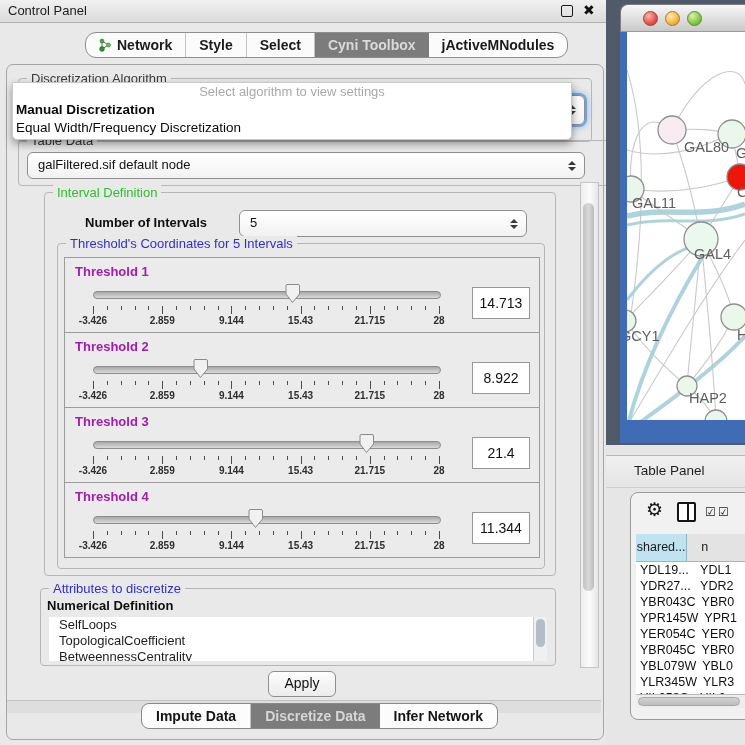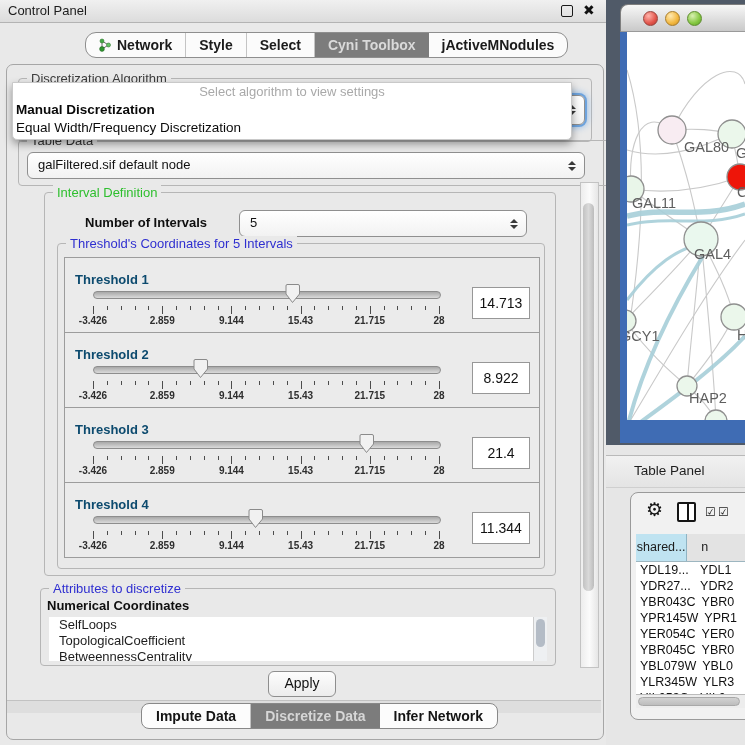--- a/index.html
+++ b/index.html
@@ -28,21 +28,21 @@
   .spin .dn{border-top:4px solid #3a3a3a;}
   .focusring{box-shadow:0 0 0 2px #6ea3dd,0 0 7px 2px #8cb8e8;}
   
   .popup{position:absolute;left:12px;top:82px;width:558px;height:56px;background:#ffffff;
     border:1px solid #c9c9c9;border-radius:0 0 5px 5px;box-shadow:0 4px 9px rgba(0,0,0,.38);z-index:6;}
   .popup .prompt{height:18px;line-height:18px;text-align:center;color:#a9a9a9;font-size:13px;}
   .popup .opt{height:18px;line-height:18px;padding-left:3px;font-size:13.5px;color:#0a0a0a;}
   .popup .opt.hl{font-weight:bold;}
   
   .th-panel{position:relative;width:474px;height:74px;border:1px solid #9c9c9c;background:#ebebeb;margin-top:-1px;}
-  .th-name{position:absolute;left:10px;top:14px;font-size:13px;font-weight:bold;color:#0c4a6e;}
+  .th-name{position:absolute;left:10px;top:6px;font-size:13px;font-weight:bold;color:#a21caf;}
   .th-track{position:absolute;left:28px;top:33px;width:346px;height:6px;border:1px solid #8d8d8d;border-radius:4px;
     background:linear-gradient(#a8a8a8,#dadada);}
   .th-thumb{position:absolute;top:25px;width:15px;height:21px;}
   .tick{position:absolute;width:1px;background:#4c4c4c;top:48px;}
   .tick.minor{height:4px;}
   .tick.major{height:8px;}
   .tlabel{position:absolute;top:57px;transform:translateX(-50%);font-size:10px;font-weight:bold;color:#2e2e2e;white-space:nowrap;}
   .th-value{position:absolute;right:9px;top:29px;width:56px;height:30px;background:#fff;border:1px solid #979797;
     font-size:14px;text-align:center;line-height:30px;color:#111;}
   
@@ -350,21 +350,21 @@
               <span class="tlabel" style="left: 374px;">28</span>
             </div>
     <div class="th-value">11.344</div>
   </div>
         </div>
     </div>
   </div>
 
   <div class="group" style="left:40px;top:588px;width:514px;height:76px;">
     <span class="gtitle" style="color:#2f2fd0;">Attributes to discretize</span>
-    <span style="position:absolute;left:6px;top:9px;font-size:13px;font-weight:bold;color:#0f0f0f;">Numerical Coordinates</span>
+    <span style="position:absolute;left:6px;top:9px;font-size:13px;font-weight:bold;color:#0f0f0f;">Numerical Definition</span>
     <div class="attr-list" id="attr-list">
       <div class="attr-sb">
           <i></i>
         </div>
     <div class="attr-item">SelfLoops</div>
         <div class="attr-item">TopologicalCoefficient</div>
         <div class="attr-item">BetweennessCentrality</div>
       </div>
   </div>
 

